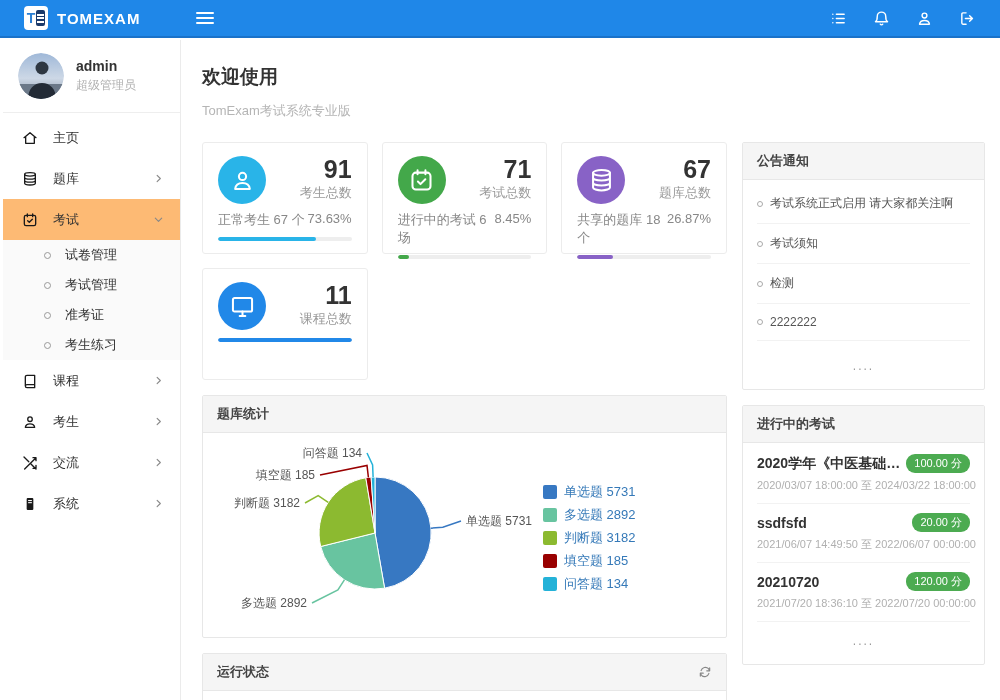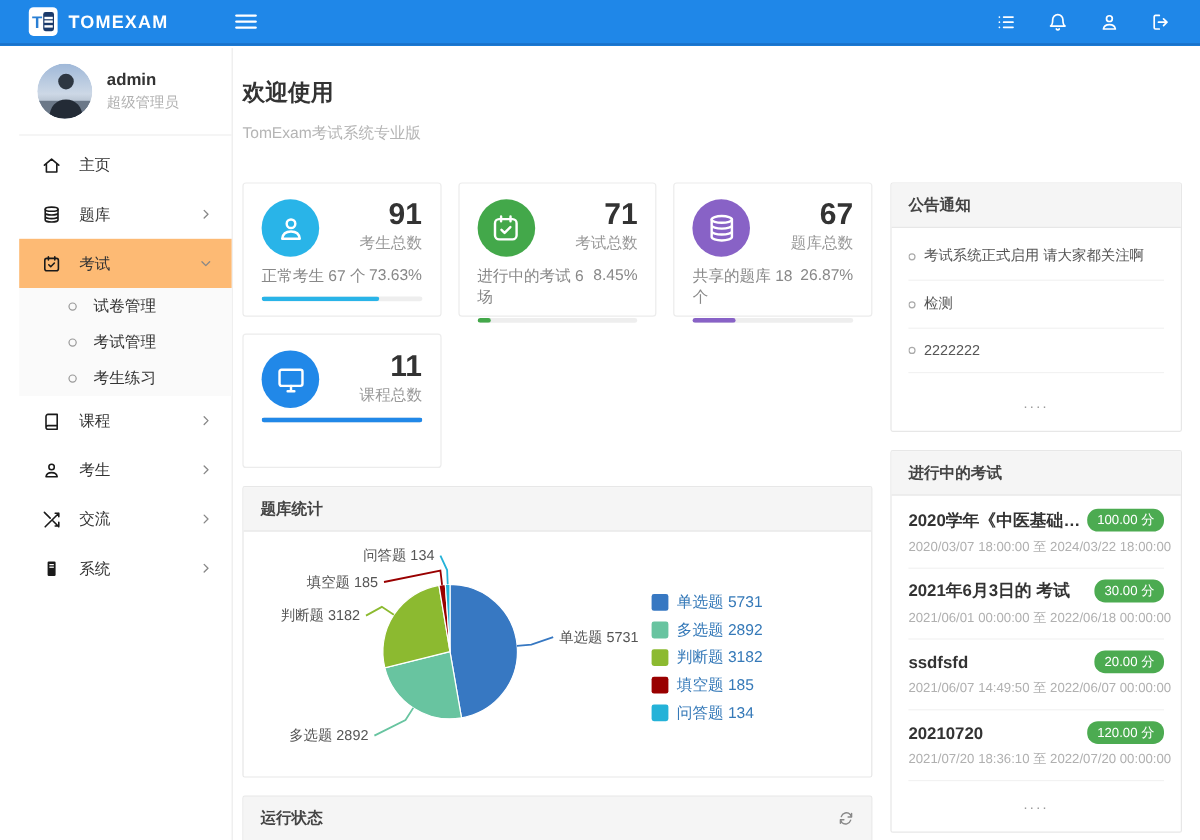--- a/index.html
+++ b/index.html
@@ -17,21 +17,21 @@
     flex-direction:column; justify-content:space-evenly; padding:2px 1px; }
   .logo-e i { display:block; height:2px; background:#fff; }
   .brand-name { color:#fff; font-weight:bold; font-size:15px; letter-spacing:1px; }
   .hamburger { margin-left:18px; width:18px; cursor:pointer; display:flex; flex-direction:column; gap:3px; }
   .hamburger i { display:block; height:2px; background:#fff; border-radius:1px; }
   .topbar-right { margin-left:auto; display:flex; align-items:center; gap:26px; padding-right:24px; }
   .tb-icon { width:17px; height:17px; color:#fff; cursor:pointer; }
   .tb-icon svg { width:100%; height:100%; display:block; }
 
   
-  .sidebar { position:fixed; top:40px; left:16px; bottom:0; width:178px; background:#fff;
+  .sidebar { position:fixed; top:40px; left:3px; bottom:0; width:178px; background:#fff;
     border-right:1px solid #ebebeb; }
   .user-block { display:flex; align-items:center; gap:12px; padding:13px 0 13px 15px;
     border-bottom:1px solid #eee; }
   .avatar { width:46px; height:46px; border-radius:50%; overflow:hidden; flex:0 0 auto; }
   .avatar svg { display:block; }
   .user-name { font-size:14px; font-weight:bold; color:#333; }
   .user-role { font-size:12px; color:#b0b0b0; margin-top:3px; }
   .menu { list-style:none; padding-top:4px; }
   .menu-item { display:flex; align-items:center; height:41px; padding:0 16px 0 19px;
     font-size:13px; color:#333; cursor:pointer; }
@@ -42,21 +42,21 @@
   .chev { width:11px; height:11px; color:#888; }
   .chev svg { width:100%; height:100%; display:block; }
   .submenu { list-style:none; background:#fafafa; }
   .submenu-item { display:flex; align-items:center; height:30px; padding-left:41px;
     font-size:13px; color:#333; cursor:pointer; }
   .dot { width:7px; height:7px; border:1px solid #999; border-radius:50%; margin-right:14px; }
 
   
   .main { position:absolute; top:40px; left:178px; width:822px; padding:24px 15px 0 24px; }
   .page-title { font-size:19px; font-weight:bold; color:#333; }
-  .page-sub { font-size:13px; color:#b5b5b5; margin-top:12px; margin-bottom:32px; }
+  .page-sub { font-size:13px; color:#b5b5b5; margin-top:12px; margin-bottom:22px; }
   .cols { display:flex; gap:15px; }
   .col-left { width:525px; }
   .col-right { width:243px; }
 
   
   .stats-grid { display:grid; grid-template-columns:1fr 1fr 1fr; gap:14px; }
   .stat-card { border:1px solid #ececec; border-radius:3px; background:#fff; height:112px;
     padding:13px 15px 11px; }
   .sc-top { display:flex; align-items:flex-start; }
   .sc-circle { width:48px; height:48px; border-radius:50%; display:flex; align-items:center;
@@ -215,20 +215,24 @@
         </span>
       </li>
       <ul class="submenu">
         <li class="submenu-item">
           <span class="dot"></span>
         <span>试卷管理</span>
         </li>
         <li class="submenu-item">
           <span class="dot"></span>
         <span>考试管理</span>
+        </li>
+        <li class="submenu-item">
+          <span class="dot"></span>
+        <span>准考证</span>
         </li>
         <li class="submenu-item">
           <span class="dot"></span>
         <span>考生练习</span>
         </li>
       </ul>
       <li class="menu-item">
         <span class="m-icon">
           <svg viewBox="0 0 24 24" fill="none" stroke="currentColor" stroke-linecap="round" stroke-linejoin="round" stroke-width="2">
             <path d="M5 19.5V6a2.5 2.5 0 0 1 2.5-2.5H19v14H7.5A2.5 2.5 0 0 0 5 19.5 2.5 2.5 0 0 0 7.5 22H19v-4.5"></path>
@@ -442,20 +446,24 @@
         <div class="panel-head">
           <span>公告通知</span>
         </div>
         <ul class="notice-list" id="notice-list">
             <li class="notice-item">
               <span class="n-dot"></span>
     <span>考试系统正式启用 请大家都关注啊</span>
             </li>
             <li class="notice-item">
               <span class="n-dot"></span>
+    <span>考试须知</span>
+            </li>
+            <li class="notice-item">
+              <span class="n-dot"></span>
     <span>检测</span>
             </li>
             <li class="notice-item">
               <span class="n-dot"></span>
     <span>2222222</span>
             </li>
           </ul>
         <div class="more-row">....</div>
       </section>
 
@@ -466,27 +474,20 @@
         <ul class="exam-list" id="exam-list">
             <li class="exam-item">
    <div class="exam-top">
      <span class="exam-name">2020学年《中医基础理论》</span>
      <span class="score-badge">100.00 分</span>
    </div>
    <div class="exam-time">2020/03/07 18:00:00 至 2024/03/22 18:00:00</div>
             </li>
             <li class="exam-item">
    <div class="exam-top">
-     <span class="exam-name">2021年6月3日的 考试</span>
-     <span class="score-badge">30.00 分</span>
-   </div>
-   <div class="exam-time">2021/06/01 00:00:00 至 2022/06/18 00:00:00</div>
-            </li>
-            <li class="exam-item">
-   <div class="exam-top">
      <span class="exam-name">ssdfsfd</span>
      <span class="score-badge">20.00 分</span>
    </div>
    <div class="exam-time">2021/06/07 14:49:50 至 2022/06/07 00:00:00</div>
             </li>
             <li class="exam-item">
    <div class="exam-top">
      <span class="exam-name">20210720</span>
      <span class="score-badge">120.00 分</span>
    </div>

